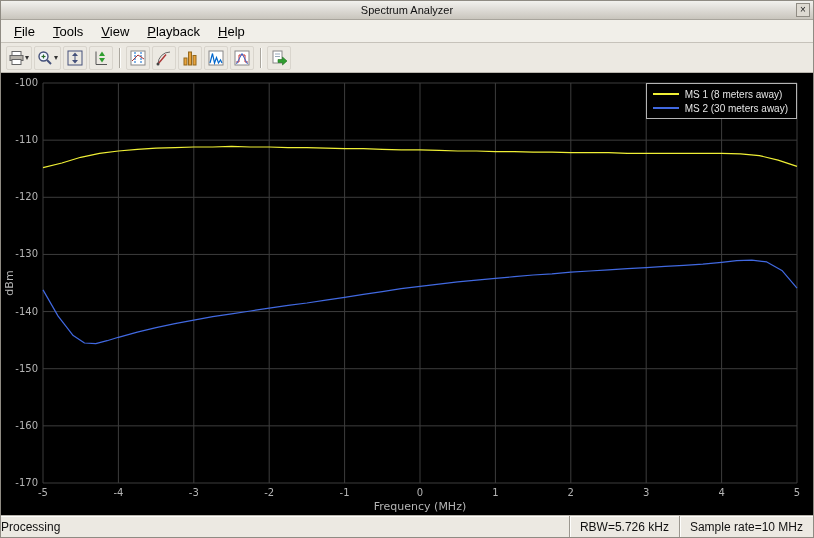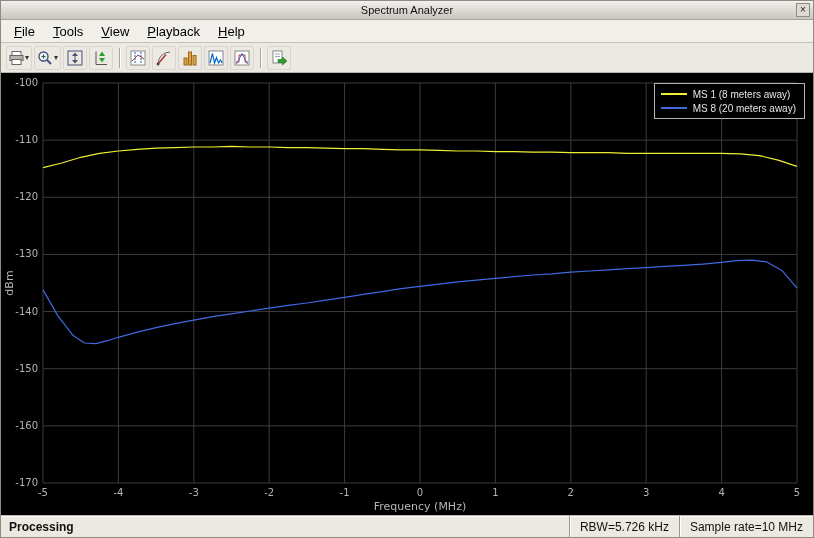--- a/index.html
+++ b/index.html
@@ -55,37 +55,37 @@
     padding:0 2px; cursor:default;
   }
   .tbtn .dd { font-size:8px; color:#333; margin-left:1px; }
   .tsep { width:1px; height:20px; background:#aaa69e; box-shadow:1px 0 0 #fdfdfb; margin:0 4px; }
 
   
   .plot-panel { flex:1 1 auto; background:#000; position:relative; }
   .plot-panel svg { display:block; }
 
   .legend {
-    position:absolute; top:10px; right:8px;
+    position:absolute; top:10px; right:16px;
     border:1px solid #b4b4b4; background:#000;
     padding:3px 8px 3px 6px; font-size:10px; color:#e4e4e4;
   }
   .legend-row { display:flex; align-items:center; height:14px; white-space:nowrap; }
   .legend-line { width:26px; height:0; border-top:2px solid; margin-right:6px; }
 
   
   .statusbar {
     height:22px; flex:0 0 22px;
     background:#ece9e2;
     border-top:1px solid #b9b5ad;
     box-shadow:inset 0 1px 0 #fdfdfb;
     display:flex; align-items:stretch;
     font-size:12px; color:#111;
   }
-  .status-left { flex:1; display:flex; align-items:center; padding-left:8px;font-weight:bold; }
+  .status-left { flex:1; display:flex; align-items:center; padding-left:0; }
   .status-cell {
     display:flex; align-items:center; padding:0 10px;
     border-left:1px solid #9b978f;
     box-shadow:inset 1px 0 0 #fdfdfb;
     white-space:nowrap;
   }
 </style>
 </head>
 <body>
 
@@ -244,21 +244,21 @@
         <polyline points="42.0,94.6 60.9,90.0 79.7,84.3 98.5,80.3 117.4,78.0 136.3,76.3 155.1,75.1 173.9,74.6 192.8,74.0 211.7,74.0 230.5,73.4 249.4,74.0 268.2,74.0 287.1,74.6 305.9,74.6 324.8,75.1 343.6,75.7 362.4,75.7 381.3,76.3 400.1,76.9 419.0,76.9 437.9,77.4 456.7,78.0 475.5,78.0 494.4,78.6 513.3,78.6 532.1,79.1 551.0,79.1 569.8,79.7 588.6,79.7 607.5,79.7 626.4,80.3 645.2,80.3 664.0,80.3 682.9,80.3 701.8,80.3 720.6,80.3 739.5,80.9 758.3,82.6 777.1,87.1 796.0,93.4" fill="none" stroke="#efef35" stroke-width="1.2" stroke-linejoin="round"></polyline>
         <polyline points="42.0,216.9 57.1,243.1 72.2,262.6 83.5,270.0 94.8,270.6 106.1,267.7 117.4,264.3 136.3,259.1 155.1,254.6 173.9,250.6 192.8,247.1 211.7,243.7 230.5,240.9 249.4,238.0 268.2,235.1 287.1,232.3 305.9,230.0 324.8,227.1 343.6,224.3 362.4,221.4 381.3,218.6 400.1,215.7 419.0,213.4 437.9,211.1 456.7,208.9 475.5,207.1 494.4,205.4 513.3,203.7 532.1,202.0 551.0,200.9 569.8,199.1 588.6,198.0 607.5,196.9 626.4,195.7 645.2,194.6 664.0,193.4 682.9,192.3 701.8,191.1 720.6,189.4 735.7,187.7 750.8,187.1 765.8,188.9 780.9,197.4 796.0,215.1" fill="none" stroke="#4169e1" stroke-width="1.2" stroke-linejoin="round"></polyline>
       </svg>
     <div class="legend">
         <div class="legend-row">
           <span class="legend-line" style="border-top-color: rgb(239, 239, 53);"></span>
           <span>MS 1 (8 meters away)</span>
         </div>
         <div class="legend-row">
           <span class="legend-line" style="border-top-color: rgb(65, 105, 225);"></span>
-          <span>MS 8 (20 meters away)</span>
+          <span>MS 2 (30 meters away)</span>
         </div>
       </div>
   </div>
 
   <div class="statusbar">
     <div class="status-left">Processing</div>
     <div class="status-cell">RBW=5.726 kHz</div>
     <div class="status-cell">Sample rate=10 MHz</div>
   </div>
 

